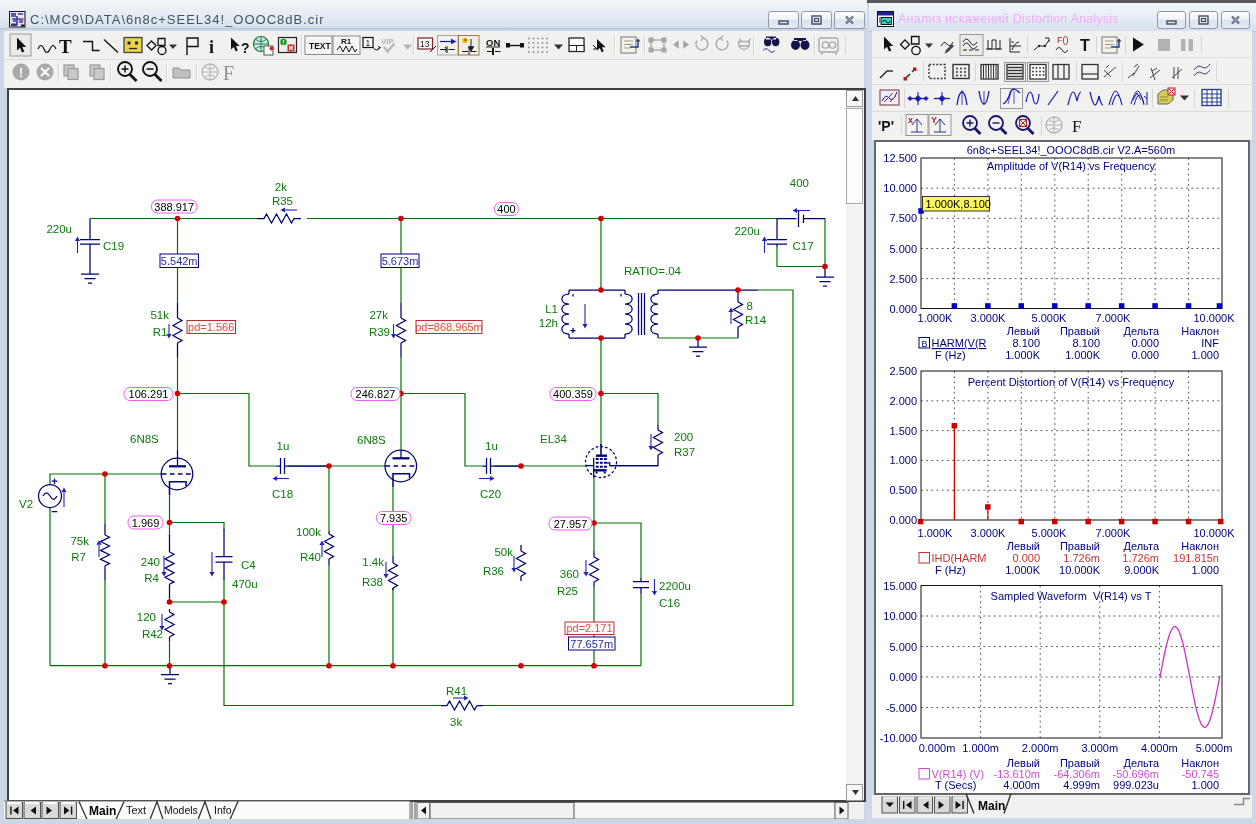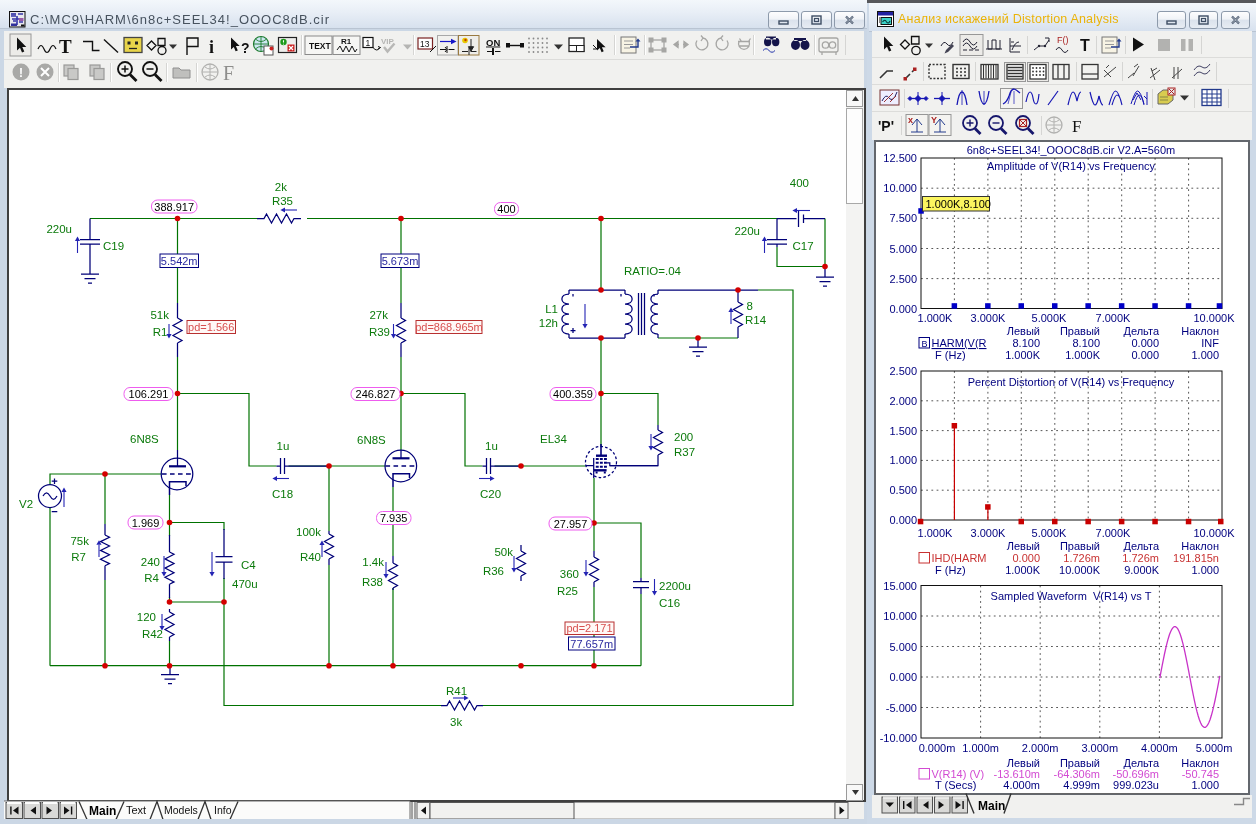--- a/index.html
+++ b/index.html
@@ -16,21 +16,21 @@
 <div class="abs" style="left:0;top:3;width:867px;height:28px;background:linear-gradient(#f3f7fb,#e8eef6 45%,#d7e1ee);border-bottom:1px solid #b9c4d2;"></div>
 
 <svg class="abs" style="left:9px;top:11px" width="17" height="17">
  <rect x="0.5" y="0.5" width="15.5" height="15.5" fill="#e8e8ee" stroke="#111"></rect>
  <path d="M2 5h5M9 3h5M3 8h10M8 5v9M4 10h3M10 11h4" stroke="#3434a8" stroke-width="1.6" fill="none"></path>
  <rect x="2" y="2" width="5" height="2.5" fill="#5050b0"></rect>
       <rect x="10" y="7" width="4.5" height="3" fill="#9a5aa8"></rect>
  <rect x="2" y="12.5" width="6" height="2.5" fill="#30309c"></rect>
       <rect x="12" y="13.5" width="3.5" height="2" fill="#111"></rect>
 </svg>
-<div class="abs titletext" style="left:30px;top:12px;letter-spacing:1px;color:#47525e;font-size:13px;">C:\MC9\HARM\6n8c+SEEL34!_OOOC8dB.cir</div>
+<div class="abs titletext" style="left:30px;top:12px;letter-spacing:1px;color:#47525e;font-size:13px;">C:\MC9\DATA\6n8c+SEEL34!_OOOC8dB.cir</div>
 <div class="winbtn" style="left:768px;top:11px;">
       <svg width="29" height="16">
         <rect x="10" y="9" width="9" height="3" fill="none" stroke="#3e4d63" stroke-width="1.4"></rect>
       </svg>
     </div>
 <div class="winbtn" style="left:801px;top:11px;">
       <svg width="29" height="16">
         <rect x="10" y="4" width="9" height="8" fill="none" stroke="#3e4d63" stroke-width="1.4"></rect>
         <rect x="12.5" y="6.5" width="4" height="3" fill="none" stroke="#3e4d63" stroke-width="1.2"></rect>
       </svg>
@@ -514,21 +514,21 @@
 
 <div class="abs" style="left:867px;top:3px;width:389px;height:821px;background:#cdd9e7;"></div>
 <div class="abs" style="left:869px;top:3px;width:387px;height:28px;background:linear-gradient(#f3f7fb,#e8eef6 45%,#d7e1ee);border-bottom:1px solid #b9c4d2;"></div>
 <svg class="abs" style="left:877px;top:11px" width="17" height="16">
  <rect x="0.5" y="0.5" width="16" height="15" fill="#fff" stroke="#111"></rect>
  <rect x="1" y="1" width="15" height="3.5" fill="#2020a0"></rect>
  <rect x="4" y="6.5" width="10.5" height="7" fill="#3ad2c8" stroke="#111"></rect>
  <path d="M5.5 11 q2.5,-3.5 4,0 q2,2.5 3.5,-1" stroke="#063838" stroke-width="1.1" fill="none"></path>
  <path d="M2 7 h1 M2 9 h1 M2 11 h1" stroke="#111"></path>
 </svg>
-<div class="abs titletext" style="left:898px;top:12px;font-size:12.5px;letter-spacing:0.2px;color:#eab308;">Анализ искажений Distortion Analysis</div>
+<div class="abs titletext" style="left:898px;top:12px;font-size:12.5px;letter-spacing:0.2px;color:#f0abfc;">Анализ искажений Distortion Analysis</div>
 <div class="winbtn" style="left:1157px;top:11px;width:27px;">
       <svg width="27" height="16">
         <rect x="9" y="9" width="9" height="3" fill="none" stroke="#3e4d63" stroke-width="1.4"></rect>
       </svg>
     </div>
 <div class="winbtn" style="left:1189px;top:11px;width:27px;">
       <svg width="27" height="16">
         <rect x="9" y="4" width="9" height="8" fill="none" stroke="#3e4d63" stroke-width="1.4"></rect>
         <rect x="11.5" y="6.5" width="4" height="3" fill="none" stroke="#3e4d63" stroke-width="1.2"></rect>
       </svg>

